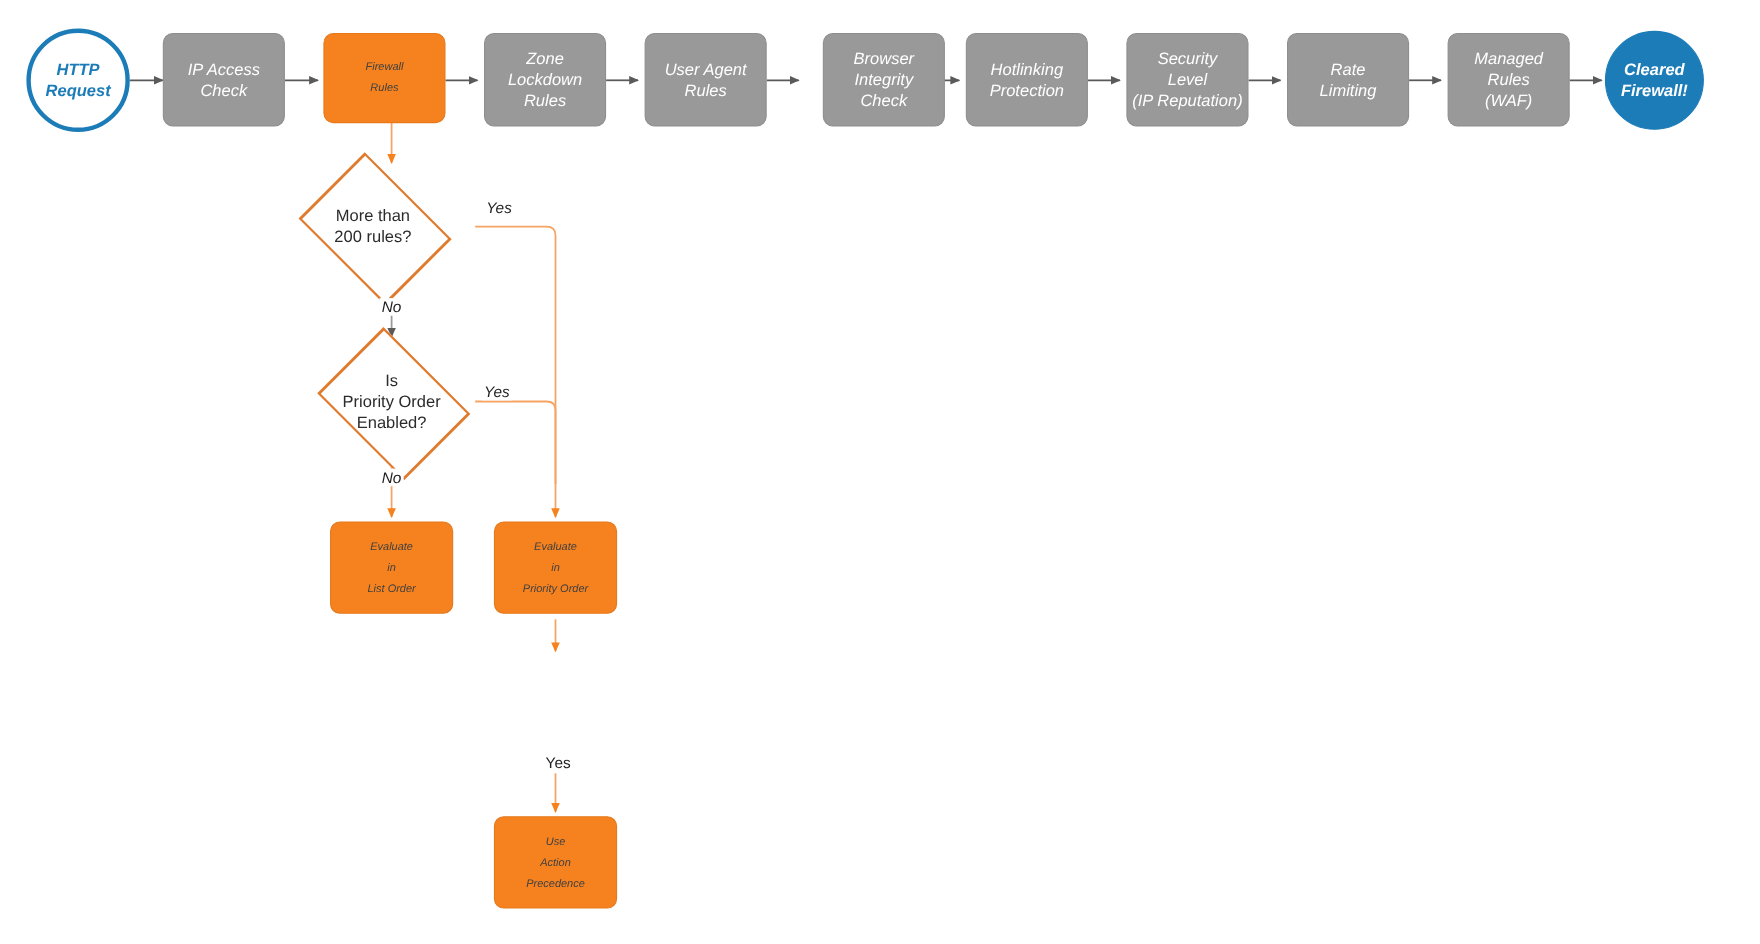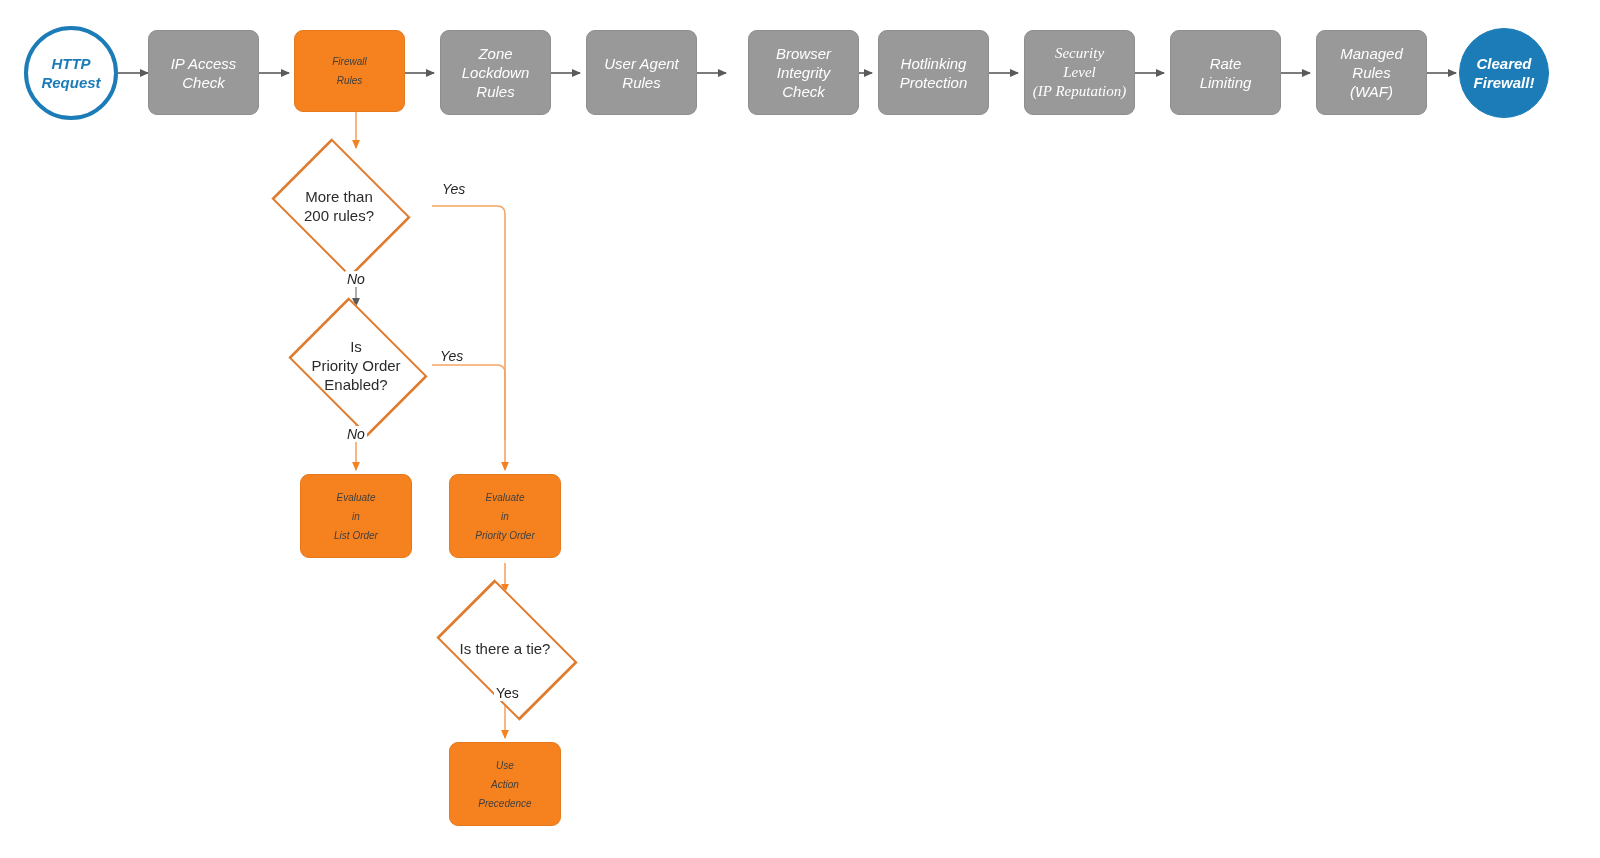--- a/index.html
+++ b/index.html
@@ -200,21 +200,21 @@
     <span class="label">Browser
 Integrity
 Check</span>
   </div>
 
   <div class="node box box-gray" style="left:878px; top:30px; width:111px; height:85px;">
     <span class="label">Hotlinking
 Protection</span>
   </div>
 
-  <div class="node box box-gray" style="left:1024px; top:30px; width:111px; height:85px;font-family:Liberation Serif, serif;">
+  <div class="node box box-gray" style="left:1024px; top:30px; width:111px; height:85px;">
     <span class="label">Security
 Level
 (IP Reputation)</span>
   </div>
 
   <div class="node box box-gray" style="left:1170px; top:30px; width:111px; height:85px;">
     <span class="label">Rate
 Limiting</span>
   </div>
 
@@ -237,25 +237,20 @@
   </div>
 
   <div class="node diamond" style="left:280px; top:307px; width:152px; height:116px;">
     <div class="dshape" style="width:82px; height:82px; margin-left:-41px; margin-top:-41px;
                 transform: rotate(45deg) scale(1.30,0.99);"></div>
     <span class="label">Is
 Priority Order
 Enabled?</span>
   </div>
 
-  <div class="node diamond" style="left:425px; top:592px; width:160px; height:112px;">
-    <div class="dshape" style="width:80px; height:80px; margin-left:-40px; margin-top:-40px;
-                transform: rotate(45deg) scale(1.40,0.98);"></div>
-    <span class="label">Is there a tie?</span>
-  </div>
 
   <div class="node box box-orange" style="left:300px; top:474px; width:112px; height:84px;">
     <span class="label">Evaluate
 in
 List Order</span>
   </div>
 
   <div class="node box box-orange" style="left:449px; top:474px; width:112px; height:84px;">
     <span class="label">Evaluate
 in

